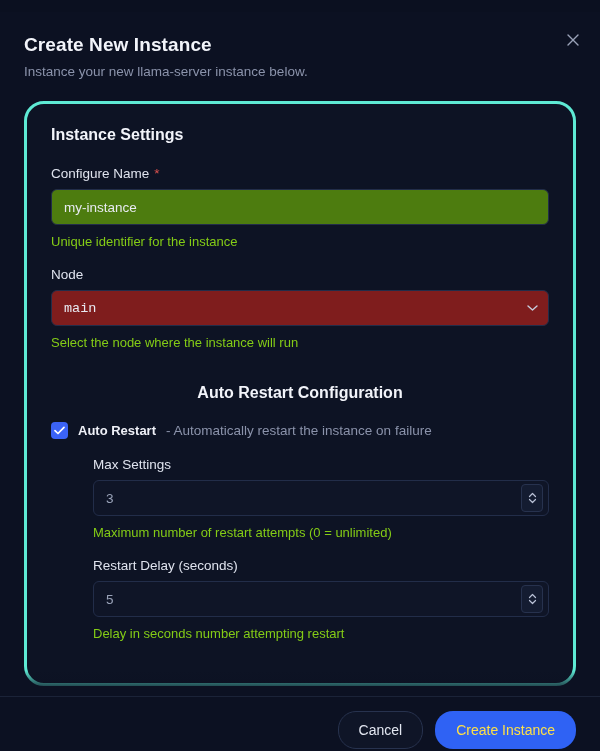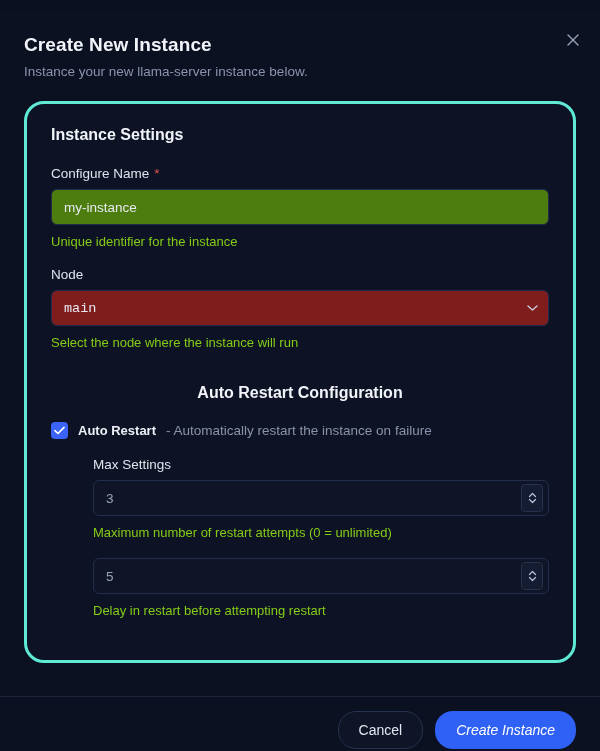--- a/index.html
+++ b/index.html
@@ -232,23 +232,22 @@
   }
   .btn-cancel {
     background: #0f1527;
     border: 1px solid #2a3category;
     border: 1px solid #283css;
     border: 1px solid #27324e;
     color: #e3e7f1;
   }
   .btn-primary {
     background: #2f62f4;
-    color: #ffffff;
+    color: #fde047;
     font-weight: normal;
-    font-style: italic;
   }
 </style>
 </head>
 <body>
 
 <div class="dialog">
 
   <div class="dialog-header">
     <h1 class="dialog-title">Create New Instance</h1>
     <p class="dialog-subtitle">Instance your new llama-server instance below.</p>
@@ -311,30 +310,31 @@
               <svg width="9" height="14" viewBox="0 0 9 14" fill="none" stroke="#b9c1d6" stroke-width="1.2" stroke-linecap="round" stroke-linejoin="round">
                 <polyline points="1.5,5.5 4.5,2.5 7.5,5.5"></polyline>
                 <polyline points="1.5,8.5 4.5,11.5 7.5,8.5"></polyline>
               </svg>
             </span>
           </div>
           <span class="hint">Maximum number of restart attempts (0 = unlimited)</span>
         </div>
 
         <div class="field">
+          <label class="field-label">Restart Delay (seconds)</label>
           <div class="num-wrap">
             <input class="num-input" type="text" value="5" style="">
             <span class="spinner">
               <svg width="9" height="14" viewBox="0 0 9 14" fill="none" stroke="#b9c1d6" stroke-width="1.2" stroke-linecap="round" stroke-linejoin="round">
                 <polyline points="1.5,5.5 4.5,2.5 7.5,5.5"></polyline>
                 <polyline points="1.5,8.5 4.5,11.5 7.5,8.5"></polyline>
               </svg>
             </span>
           </div>
-          <span class="hint">Delay in restart before attempting restart</span>
+          <span class="hint">Delay in seconds number attempting restart</span>
         </div>
 
       </div>
     </div>
     <div class="fade-bottom"></div>
   </div>
 
   <div class="footer">
     <button class="btn btn-cancel">Cancel</button>
     <button class="btn btn-primary">Create Instance</button>

